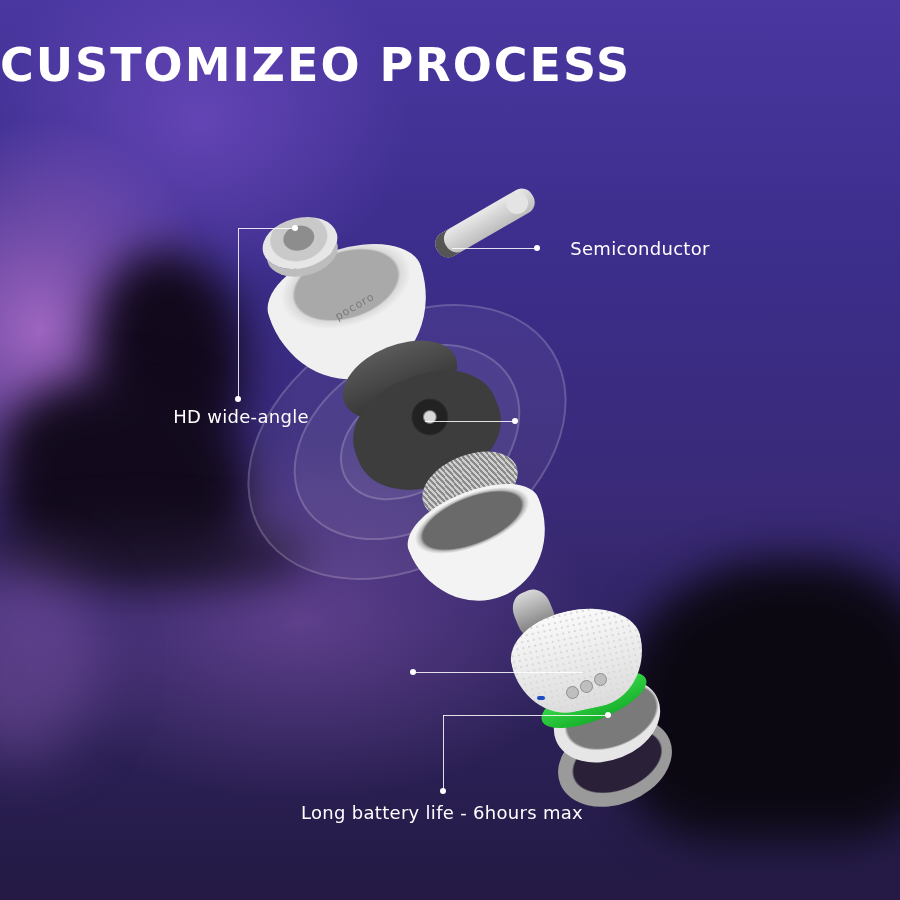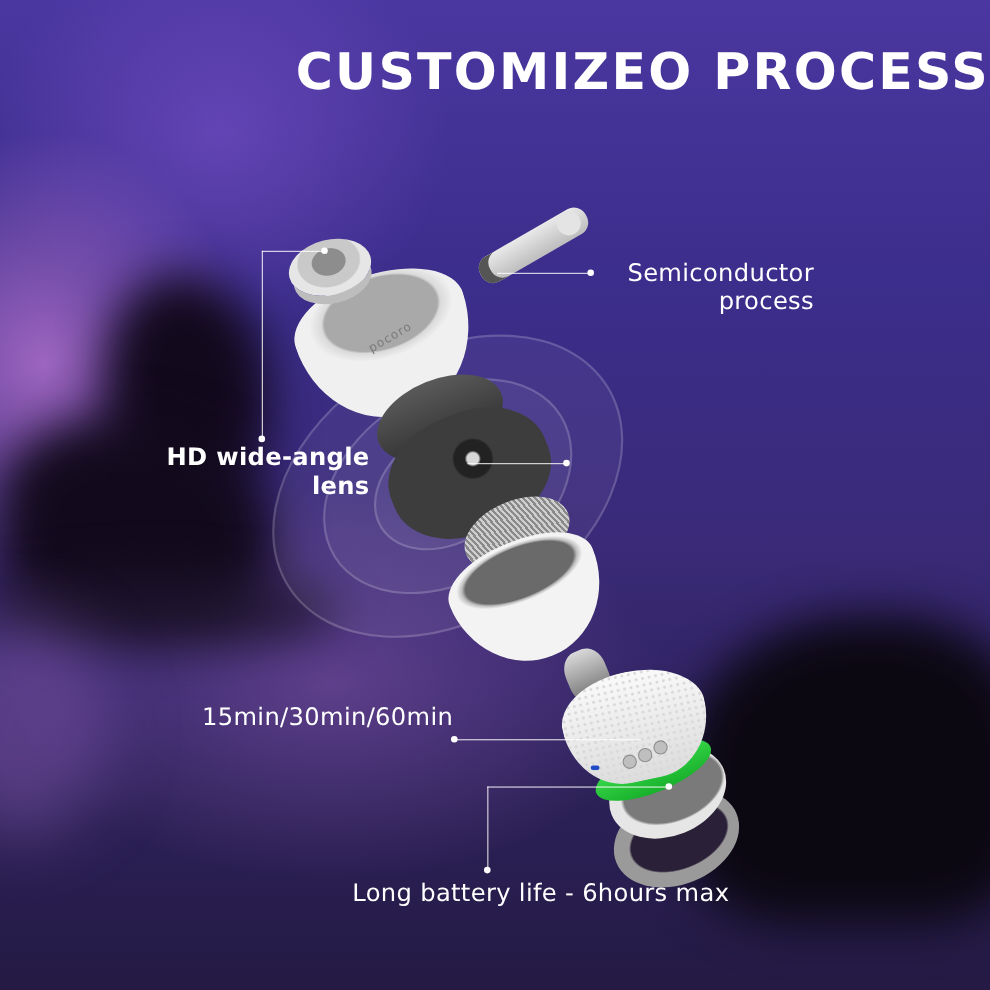--- a/index.html
+++ b/index.html
@@ -20,46 +20,46 @@
     position: absolute; border-radius: 50%;
     filter: blur(22px);
   }
   .rock-left-top { left: 95px; top: 250px; width: 150px; height: 200px; background: #12091c; border-radius: 45% 55% 40% 40%; }
   .rock-left-mid { left: 0; top: 380px; width: 250px; height: 180px; background: #120a1c; border-radius: 40% 60% 30% 30%; }
   .rock-left-water { left: -20px; top: 520px; width: 330px; height: 70px; background: #1a1226; opacity: .8; }
   .rock-right { left: 620px; top: 560px; width: 320px; height: 280px; background: #0c0812; border-radius: 50% 40% 30% 30%; }
   .glow-left { position: absolute; left: -60px; top: 560px; width: 160px; height: 200px; border-radius: 50%; background: rgba(150,100,190,.4); filter: blur(30px); }
 
   .title {
-    position: absolute; left: 0; right: 0; top: 38px; text-align: right;
+    position: absolute; left: 0; right: 0; top: 38px; text-align: left;
     color: #ffffff; font-family: "DejaVu Sans", sans-serif; font-weight: bold;
     font-size: 46px; letter-spacing: 2px; margin: 0;
   }
 
   .ripple {
     position: absolute; border-radius: 50%;
     border: 2px solid rgba(255,255,255,0.18);
     background: rgba(255,255,255,0.05);
     transform: rotate(-32deg);
   }
   .r1 { left: 235px; top: 320px; width: 340px; height: 240px; }
   .r2 { left: 285px; top: 355px; width: 240px; height: 170px; }
   .r3 { left: 335px; top: 390px; width: 140px; height: 100px; }
 
   .callout {
-    position: absolute; color: #ffffff; text-align: right;
-    font-family: "DejaVu Sans", sans-serif; font-size: 22px; line-height: 26px;
+    position: absolute; color: #ffffff; text-align: center;
+    font-family: "DejaVu Sans", sans-serif; font-size: 18px; line-height: 26px;
     letter-spacing: .3px;
   }
   .callout div { white-space: nowrap; }
   .c-semi { left: 540px; top: 236px; width: 200px; }
-  .c-lens { left: 146px; top: 404px; width: 190px; font-weight: bold; }
+  .c-lens { left: 146px; top: 404px; width: 190px; }
   .c-optical { left: 520px; top: 402px; width: 200px; }
   .c-timing { left: 132px; top: 640px; width: 280px; }
-  .c-battery { left: 243px; top: 800px; width: 420px; }
+  .c-battery { left: 232px; top: 800px; width: 420px; }
 
   .line { position: absolute; background: rgba(255,255,255,0.85); }
   .dot { position: absolute; width: 6px; height: 6px; border-radius: 50%; background: #fff; }
 
   
   .part { position: absolute; }
   .lens-cap {
     left: 262px; top: 218px; width: 76px; height: 50px; border-radius: 50%;
     background: radial-gradient(ellipse at 50% 40%, #8d8d8d 0 28%, #c9c9c9 30% 52%, #e6e6e6 55% 100%);
     transform: rotate(-14deg);
@@ -187,26 +187,23 @@
 <div class="line" style="left:413px; top:672px; width:170px; height:1px;"></div>
 <div class="dot" style="left:410px; top:669px;"></div>
 
 <div class="line" style="left:443px; top:715px; width:165px; height:1px;"></div>
 <div class="line" style="left:443px; top:715px; width:1px; height:75px;"></div>
 <div class="dot" style="left:605px; top:712px;"></div>
 <div class="dot" style="left:440px; top:788px;"></div>
 
 <div class="callout c-semi">
   <div>Semiconductor</div>
-  <div>process</div>
 </div>
 <div class="callout c-lens">
   <div>HD wide-angle</div>
-  <div>lens</div>
 </div>
 <div class="callout c-optical">
 </div>
 <div class="callout c-timing">
-  <div>15min/30min/60min</div>
 </div>
 <div class="callout c-battery">
   <div>Long battery life - 6hours max</div>
 </div>
 
 </body></html>

